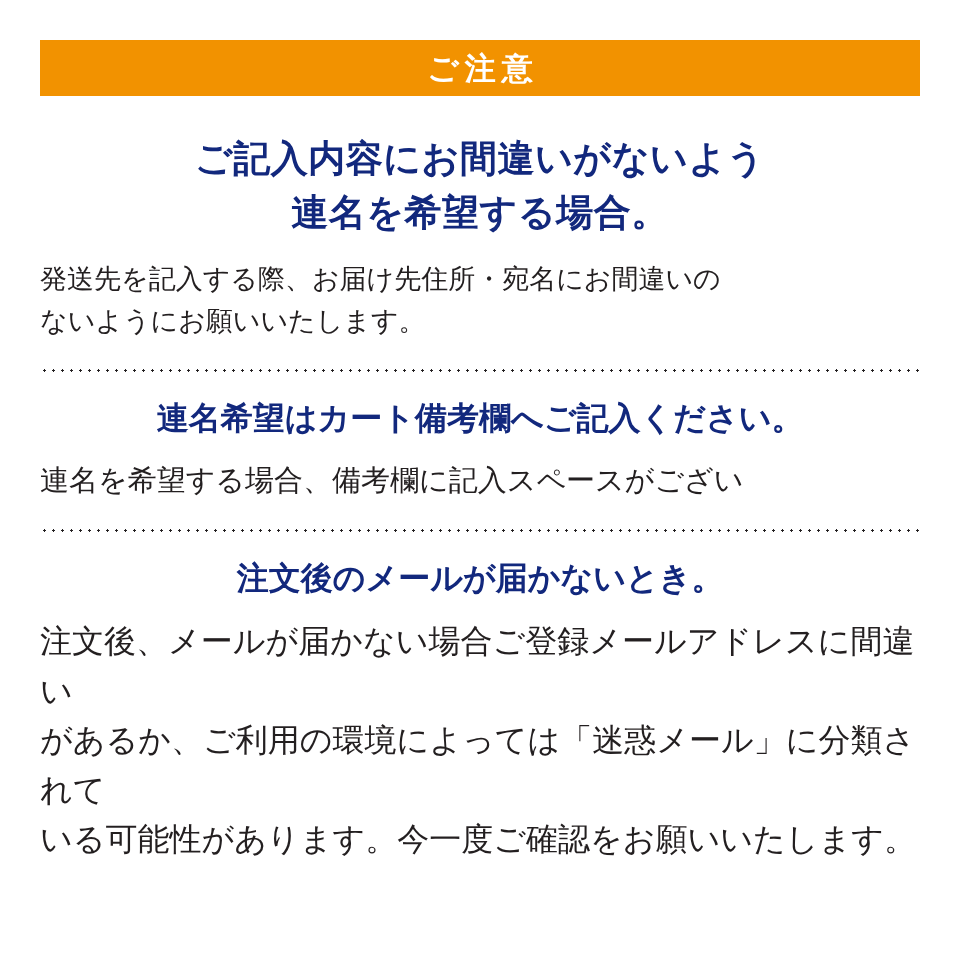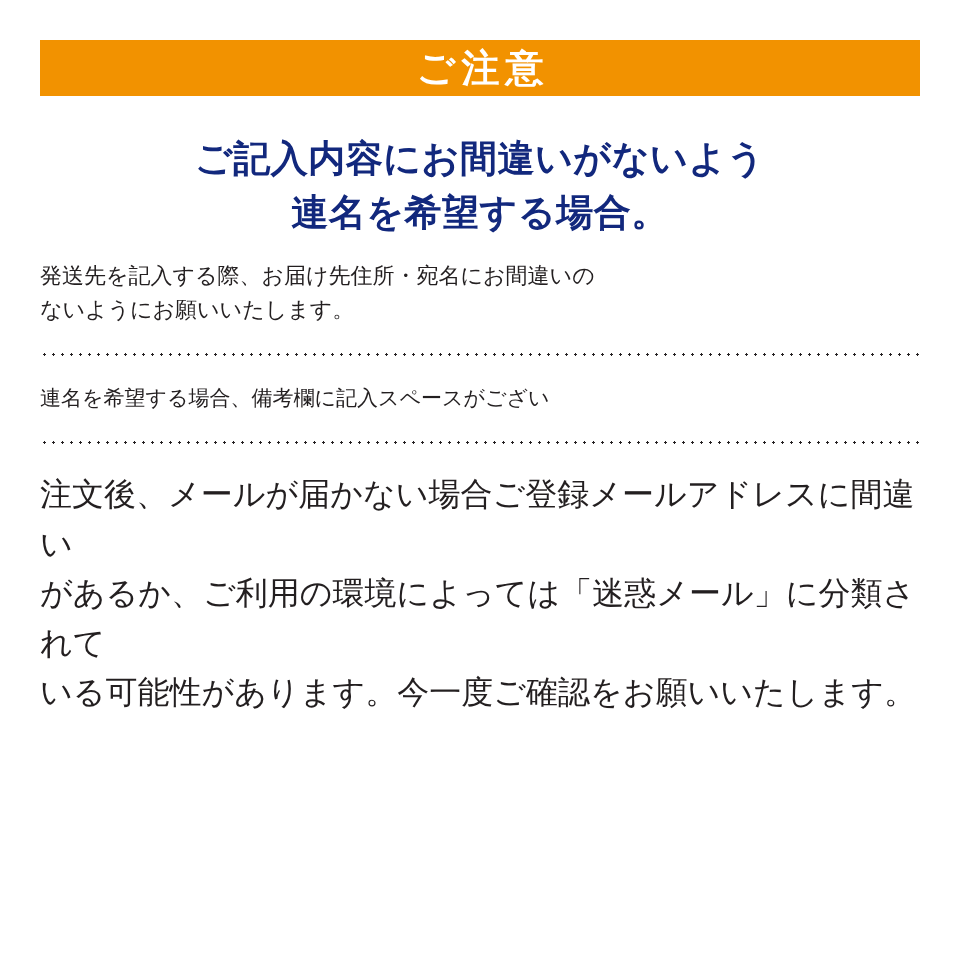--- a/index.html
+++ b/index.html
@@ -29,21 +29,21 @@
     left: 40px;
     width: 880px;
     height: 56px;
     background: #f29200;
     display: flex;
     align-items: center;
     justify-content: center;
   }
   .notice-banner-title {
     color: #ffffff;
-    font-size: 38px;
+    font-size: 31px;
     font-weight: bold;
     letter-spacing: 6px;
     text-indent: 6px;
     line-height: 1;
   }
 
   .content {
     position: absolute;
     top: 132px;
     left: 40px;
@@ -59,21 +59,21 @@
     text-align: center;
     letter-spacing: 0.5px;
     margin: 0 0 20px 0;
   }
   .lead-heading .line {
     display: block;
   }
 
   .body-text {
     color: #231f20;
-    font-size: 22px;
+    font-size: 27px;
     line-height: 1.55;
     letter-spacing: 0px;
     margin: 0;
   }
   .body-text .line {
     display: block;
   }
 
   .divider {
     margin: 26px 0 26px 0;
@@ -92,21 +92,21 @@
     text-align: center;
     margin: 0 0 18px 0;
     letter-spacing: 0px;
   }
 
   .section {
     margin: 0;
   }
   .section-2 .body-text,
   .section-3 .body-text {
-    font-size: 21px;
+    font-size: 29px;
   }
   .section-3 .body-text {
     font-size: 32px;
   }
 </style>
 </head>
 <body>
 
 <div class="page">
 
@@ -123,28 +123,34 @@
       </h1>
       <p class="body-text">
         <span class="line">発送先を記入する際、お届け先住所・宛名にお間違いの</span>
         <span class="line">ないようにお願いいたします。</span>
       </p>
     </div>
 
     <div class="divider"></div>
 
     <div class="section section-2">
+      <h2 class="section-heading">
+        <span class="line">連名希望はカート備考欄へご記入ください。</span>
+      </h2>
       <p class="body-text">
         <span class="line">連名を希望する場合、備考欄に記入スペースがござい</span>
       </p>
     </div>
 
     <div class="divider"></div>
 
     <div class="section section-3">
+      <h2 class="section-heading">
+        <span class="line">注文後のメールが届かないとき。</span>
+      </h2>
       <p class="body-text">
         <span class="line">注文後、メールが届かない場合ご登録メールアドレスに間違い</span>
         <span class="line">があるか、ご利用の環境によっては「迷惑メール」に分類されて</span>
         <span class="line">いる可能性があります。今一度ご確認をお願いいたします。</span>
       </p>
     </div>
 
   </div>
 </div>
 

